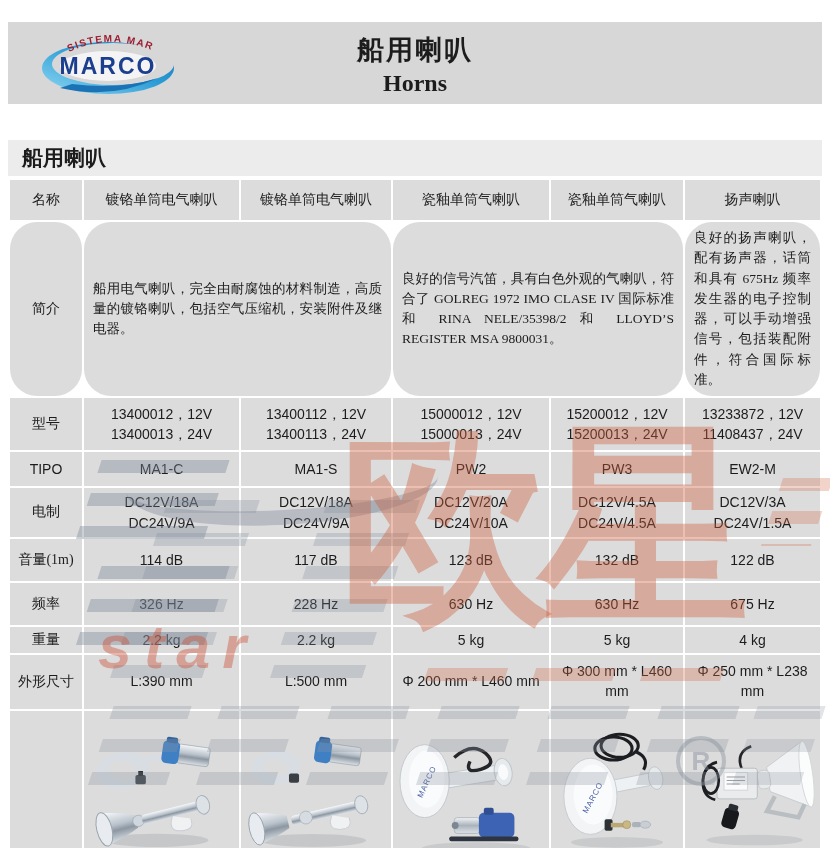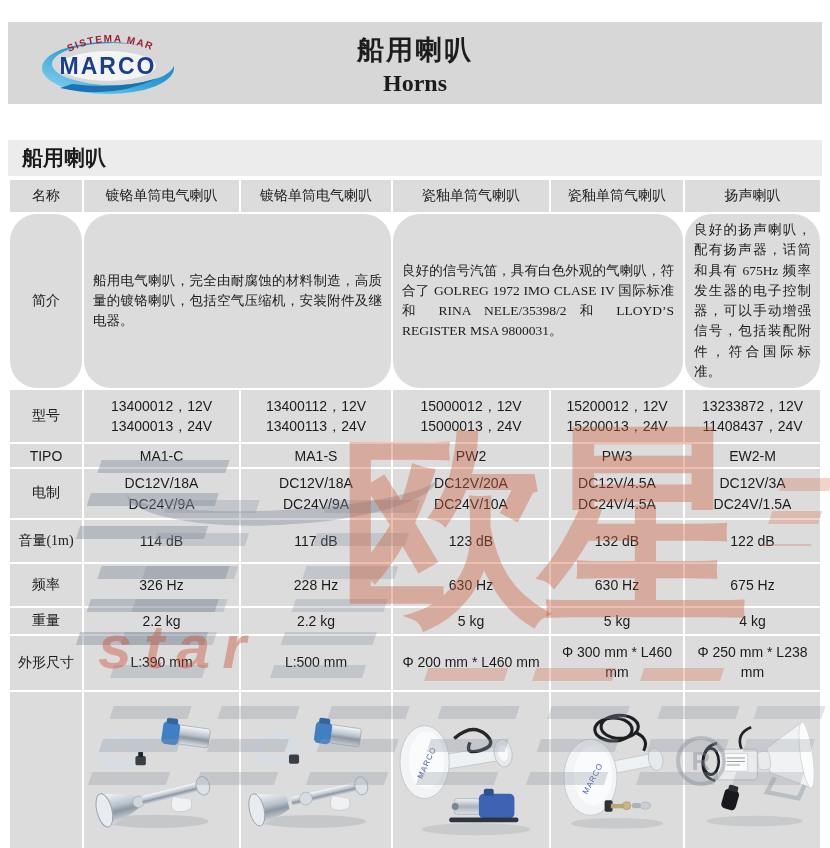--- a/index.html
+++ b/index.html
@@ -17,26 +17,26 @@
   .section-bar{position:absolute;left:8px;top:140px;width:814px;height:36px;background:#ececec;
     box-sizing:border-box;padding-left:14px;font-family:"Liberation Serif","DejaVu Serif",serif;
     font-size:21px;font-weight:bold;line-height:36px;}
 
   
   table.spec{position:absolute;left:8px;top:178px;width:814px;table-layout:fixed;
     border-collapse:separate;border-spacing:2px;}
   table.spec td{background:#dcdcdc;text-align:center;vertical-align:middle;
     font-size:14px;padding:2px 4px;box-sizing:border-box;overflow:hidden;}
   td.lab{font-family:"Liberation Serif","DejaVu Serif",serif;font-size:14.5px;}
-  .row-name td{height:32px;font-family:"Liberation Serif","DejaVu Serif",serif;font-size:14.5px;}
+  .row-name td{height:40px;font-family:"Liberation Serif","DejaVu Serif",serif;font-size:14.5px;}
   .row-intro td{height:138px;border-radius:27px;}
   .row-intro td.c{text-align:justify;vertical-align:middle;padding:6px 9px;
     font-family:"Liberation Serif","DejaVu Serif",serif;font-size:13.5px;line-height:1.5;}
   .row-model td{height:52px;line-height:1.45;}
-  .row-tipo td{height:23px;}
+  .row-tipo td{height:34px;}
   .row-power td{height:49px;line-height:1.45;}
   .row-volume td{height:42px;}
   .row-frequency td{height:42px;}
   .row-weight td{height:26px;}
   .row-dims td{height:54px;line-height:1.4;}
   .row-images td{height:160px;background:#ffffff;padding:2px;}
   .row-images td.lab{background:#dcdcdc;}
   .pimg{width:100%;height:152px;display:block;}
 
   

